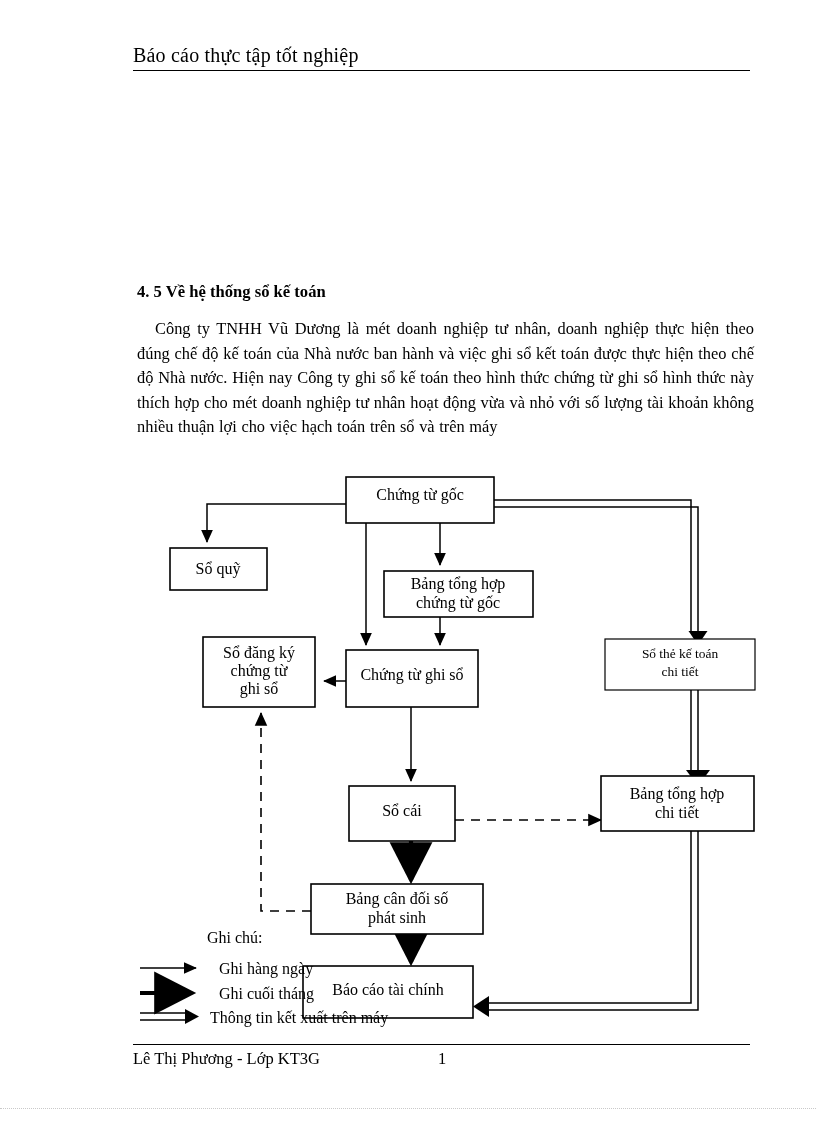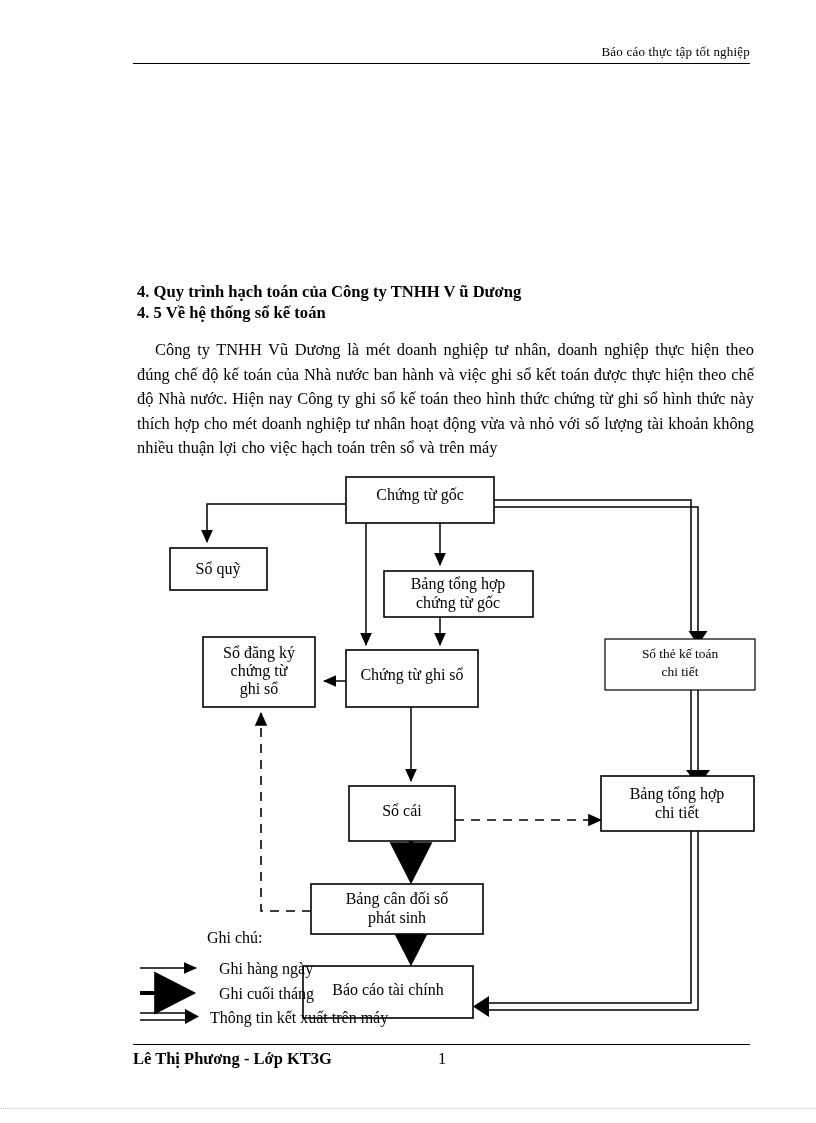--- a/index.html
+++ b/index.html
@@ -22,24 +22,23 @@
   }
 
   
   .header {
     position: absolute;
     left: 133px;
     top: 44px;
     width: 617px;
   }
   .header-text {
-    font-size: 13px;
+    font-size: 20px;
     letter-spacing: .2px;
     white-space: nowrap;
-    text-align: right;
   }
   .header-rule {
     margin-top: 3px;
     border-bottom: 1.3px solid #000;
     width: 100%;
   }
 
   
   .content {
     position: absolute;
@@ -144,21 +143,21 @@
   .footer-row {
     margin-top: 4px;
     position: relative;
     height: 24px;
   }
   .footer-name {
     position: absolute;
     left: 0;
     top: 0;
     font-size: 16.5px;
-    font-weight: bold;
+    font-weight: normal;
     white-space: nowrap;
   }
   .footer-page {
     position: absolute;
     left: 305px;
     top: 0;
     font-size: 16.5px;
   }
   .scanline {
     position: absolute;
@@ -172,21 +171,20 @@
 <body>
 
 <div class="page">
 
   <div class="header">
     <div class="header-text">Báo cáo thực tập tốt nghiệp</div>
     <div class="header-rule"></div>
   </div>
 
   <div class="content">
-    <div class="heading">4. Quy trình hạch toán của Công ty TNHH V ũ Dương</div>
     <div class="heading">4. 5 Về hệ thống sổ kế toán</div>
     <div class="para">Công ty TNHH Vũ Dương là mét doanh nghiệp tư nhân, doanh nghiệp thực hiện theo đúng chế độ kế toán của Nhà nước ban hành và việc ghi sổ kết toán được thực hiện theo chế độ Nhà nước. Hiện nay Công ty ghi sổ kế toán theo hình thức chứng từ ghi sổ hình thức này thích hợp cho mét doanh nghiệp tư nhân hoạt động vừa và nhỏ với số lượng tài khoản không nhiều thuận lợi cho việc hạch toán trên sổ và trên máy</div>
   </div>
 
   <div class="chart">
     <svg width="816" height="1123" viewBox="0 0 816 1123" xmlns="http://www.w3.org/2000/svg">
       <defs>
         <marker id="ah" markerWidth="9" markerHeight="9" refX="8" refY="4.5" orient="auto">
           <path d="M0,0.6 L8.6,4.5 L0,8.4 z" fill="#000"></path>
         </marker>

